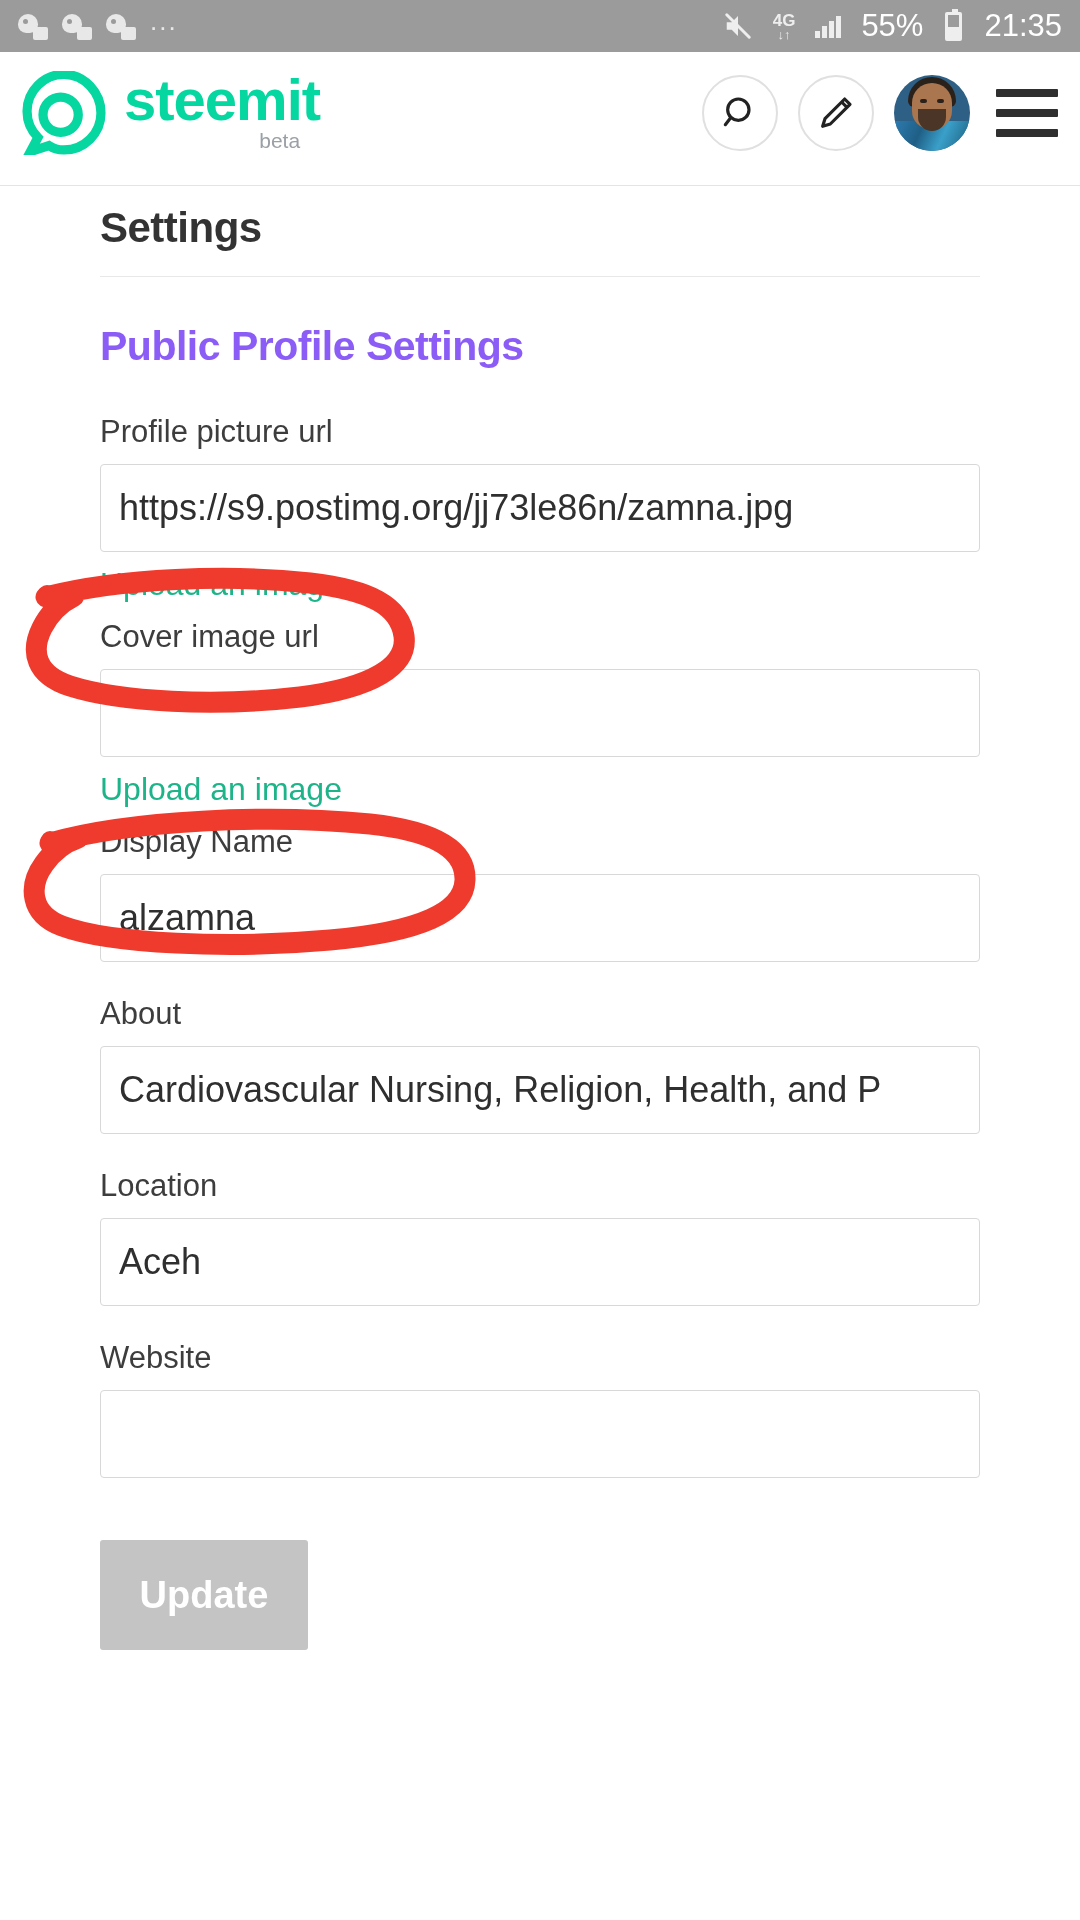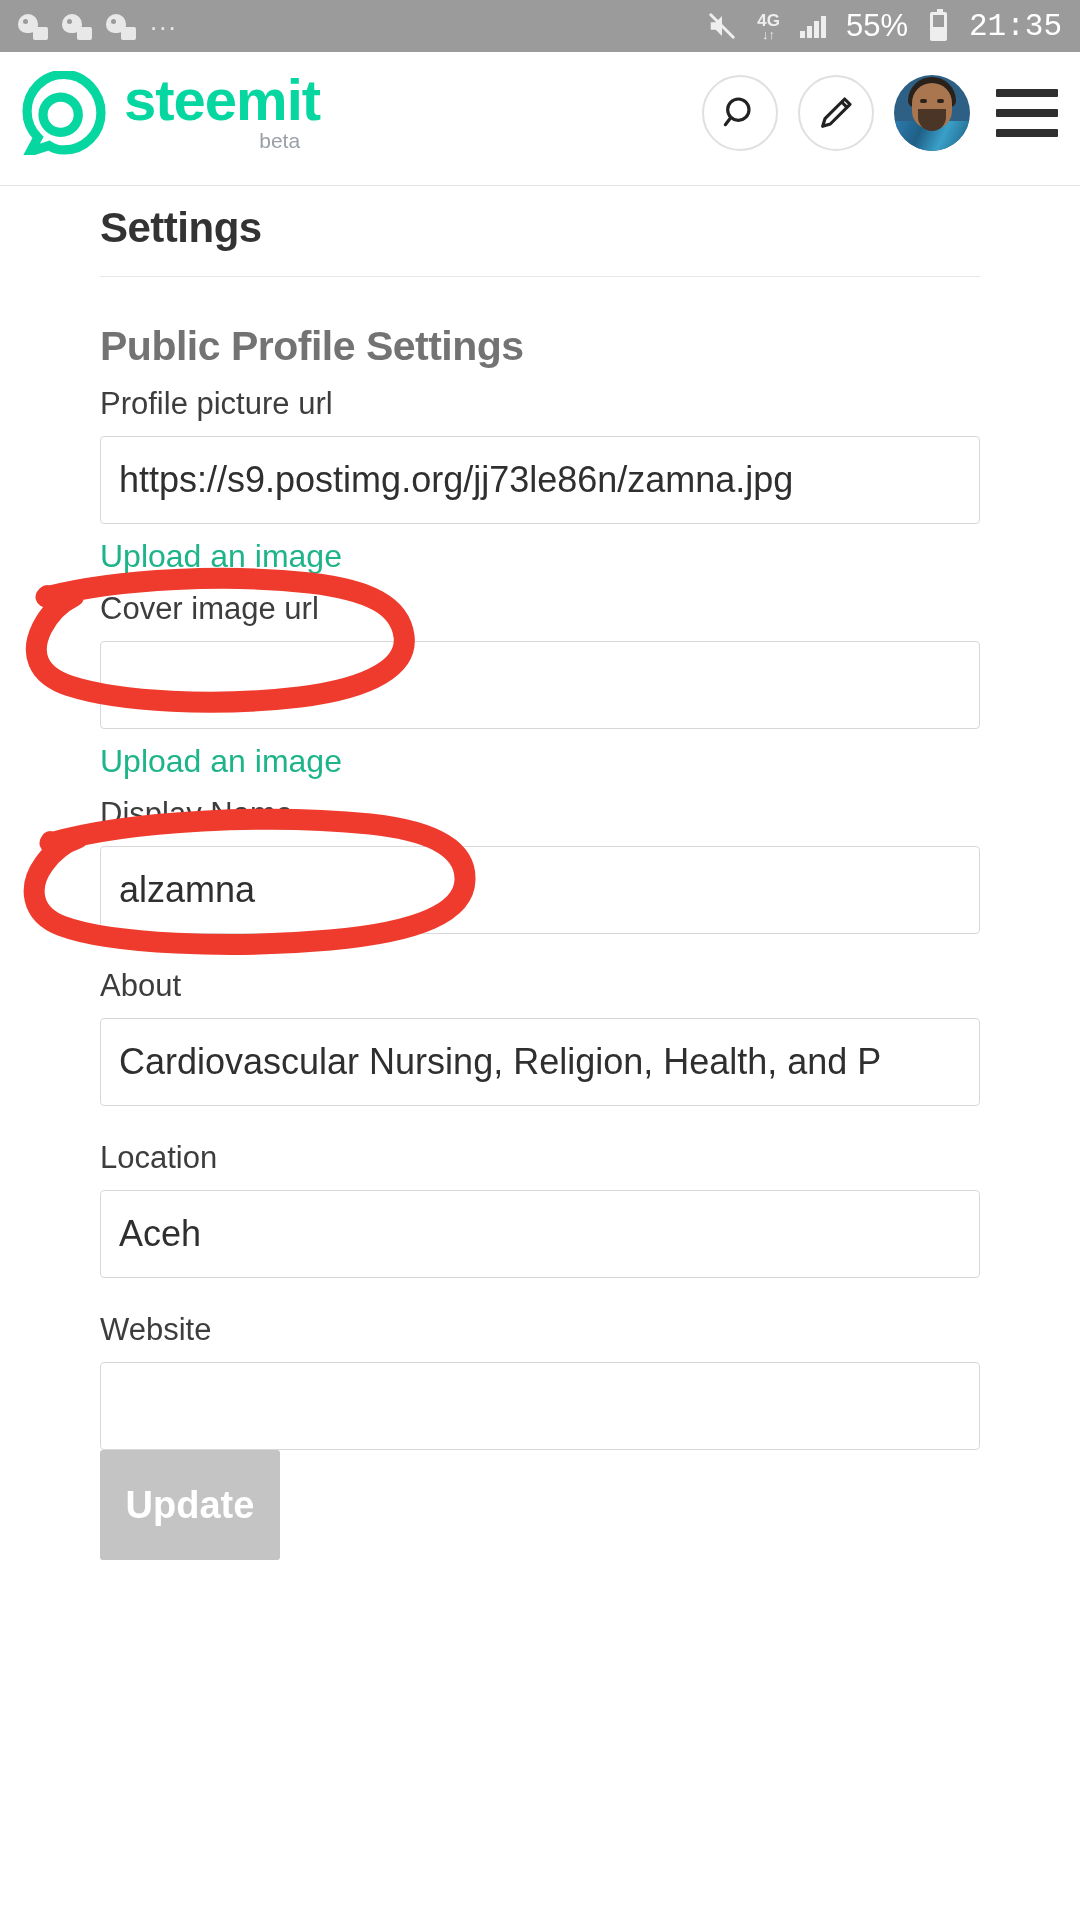--- a/index.html
+++ b/index.html
@@ -108,21 +108,21 @@
     margin: 0 2px;
   }
   .battery-icon::before {
     content:""; position:absolute; left:4px; top:-6px;
     width:6px; height:3px; background:#eeeeee;
   }
   .battery-icon::after {
     content:""; position:absolute; left:0px; bottom:0px; right:0px;
     height: 45%; background:#eeeeee;
   }
-  .clock { font-size: 31px; color: #ffffff; font-family: Liberation Mono, monospace; }
+  .clock { font-size: 31px; color: #ffffff; }
 
   
   .app-header {
     position: relative;
     height: 134px;
     background: #ffffff;
     border-bottom: 1px solid #e4e4e4;
     display: flex;
     align-items: center;
     padding: 0 22px 12px 22px;
@@ -225,22 +225,22 @@
     letter-spacing: -0.5px;
   }
   .divider {
     height: 1px;
     background: #e8e8e8;
     margin-bottom: 46px;
   }
   .section-title {
     font-size: 41px;
     font-weight: 700;
-    color: #737373;
-    margin-bottom: 16px;
+    color: #8b5cf6;
+    margin-bottom: 44px;
     letter-spacing: -0.5px;
   }
   .field { margin-bottom: 0; }
   .field-label {
     font-size: 31px;
     color: #3d3d3d;
     margin-bottom: 14px;
     display: block;
   }
   .text-input {
@@ -262,21 +262,22 @@
   .upload-link {
     display: inline-block;
     font-size: 32px;
     color: #1DB489;
     margin-top: 14px;
     margin-bottom: 16px;
     text-decoration: none;
   }
   .gap-md { height: 34px; }
   .update-btn {
-    width: 180px;
+    margin-top: 62px;
+    width: 208px;
     height: 110px;
     background: #c4c4c4;
     border: none;
     border-radius: 3px;
     color: #ffffff;
     font-family: "Liberation Sans", sans-serif;
     font-size: 38px;
     font-weight: 700;
     display: flex;
     align-items: center;

